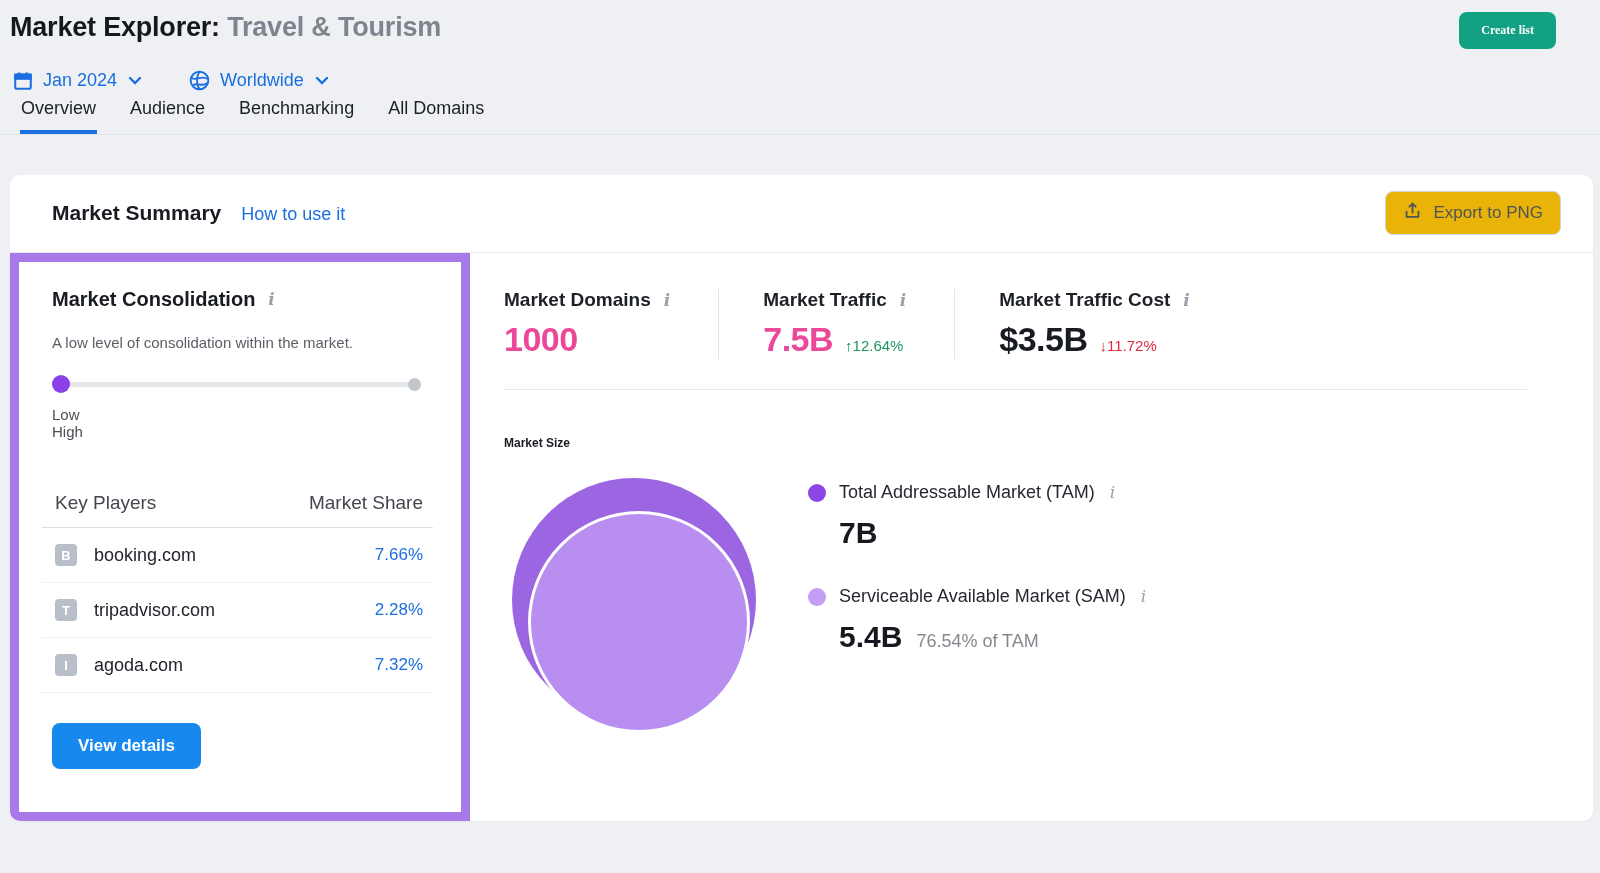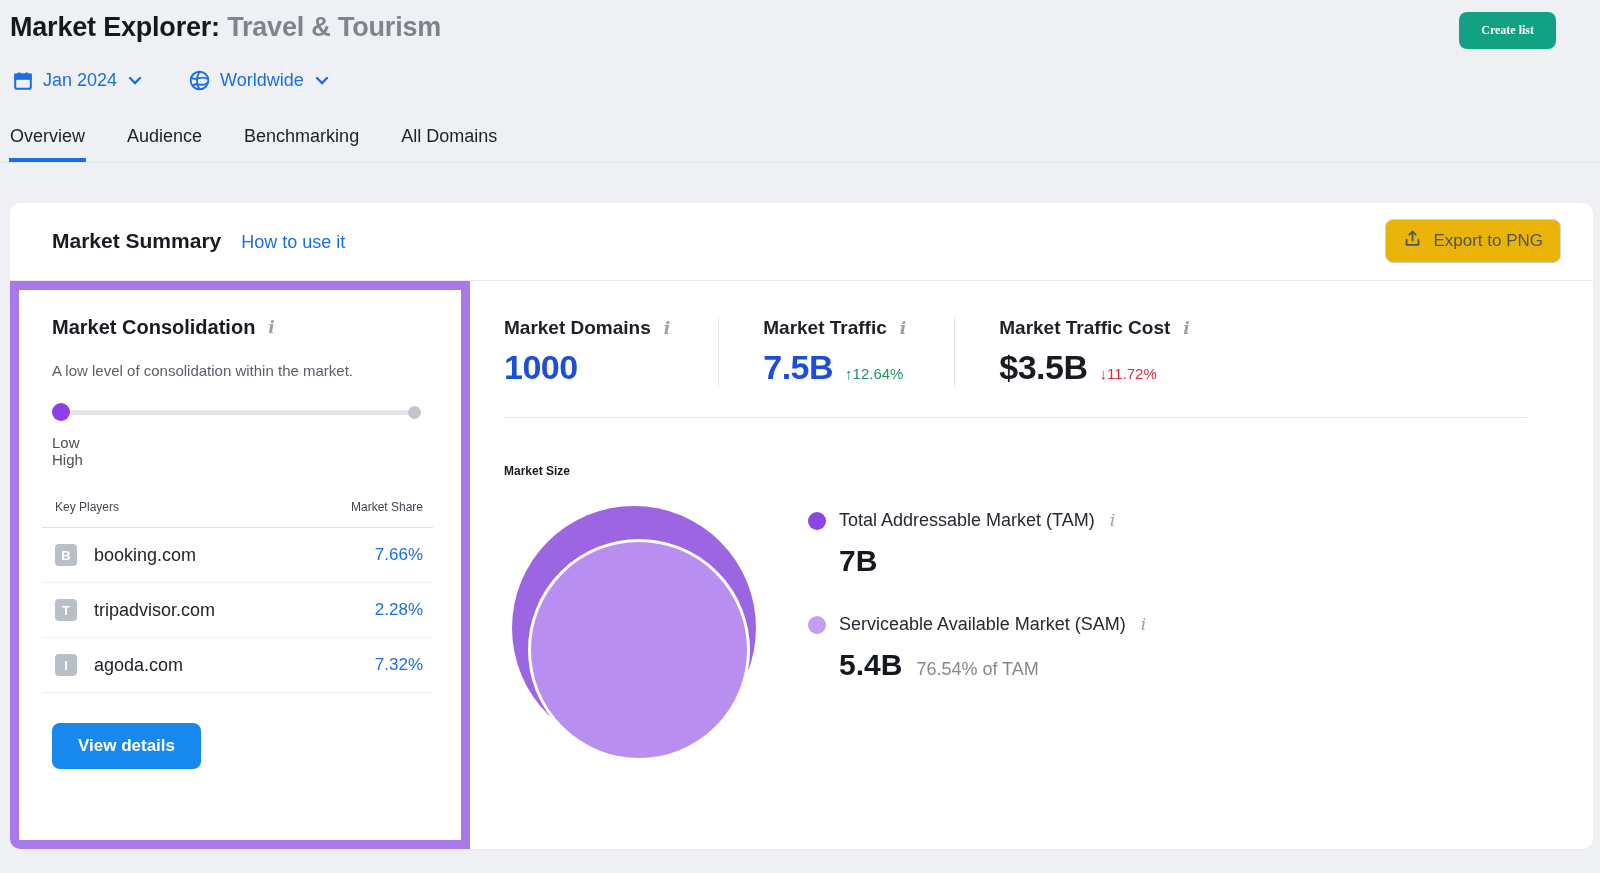--- a/index.html
+++ b/index.html
@@ -18,21 +18,21 @@
     font-size:12px; font-weight:700; padding:11px 22px; cursor:pointer;
     font-family:Liberation Serif, serif;
     margin-left:47px;
   }
   
   .filters { display:flex; gap:46px; margin:20px 0 0 12px; align-items:center; }
   .filter { display:flex; align-items:center; gap:9px; color:#1b6fe0; font-size:18px; font-weight:500; cursor:pointer; }
   .filter svg { display:block; }
   .chev { margin-left:2px; }
   
-  .tabs { display:flex; gap:40px; margin-top:28px; padding-left:9px; border-bottom:1px solid #e2e5ea; }
+  .tabs { display:flex; gap:32px; padding-left:20px; border-bottom:1px solid #e2e5ea; }
   .tab { font-size:18px; color:#1d2025; padding:6px 1px 11px; border-bottom:4px solid transparent; cursor:pointer; }
   .tab.active { border-bottom-color:#1b6fe0; }
   
   .card { background:#fff; border-radius:10px; margin:40px 7px 0 10px; box-shadow:0 1px 2px rgba(30,35,50,0.04); }
   .card-header { display:flex; justify-content:space-between; align-items:center; padding:16px 32px 17px 42px; border-bottom:1px solid #e8eaef; }
   .card-header-left { display:flex; align-items:baseline; gap:20px; }
   .card-title { font-size:21px; font-weight:700; color:#181b22; }
   .link { color:#1b6fe0; font-size:18px; cursor:pointer; text-decoration:none; }
   .btn-export {
     display:flex; align-items:center; gap:11px; background:#eab308; border:1px solid #cfd3da;
@@ -51,23 +51,23 @@
     color:#9ba1aa; font-size:17px; line-height:1; cursor:pointer; padding:0 2px;
   }
   .info-icon::after { content:"i"; }
   .desc { margin:23px 0 0 10px; font-size:15px; color:#595f68; }
   .slider { position:relative; height:18px; margin:24px 12px 0 10px; }
   .slider-track { position:absolute; left:2px; right:2px; top:7px; height:5px; border-radius:3px; background:#e4e6ea; }
   .thumb-low  { position:absolute; left:0;  top:0; width:18px; height:18px; border-radius:50%; background:#8b40e8; }
   .thumb-high { position:absolute; right:0; top:3px; width:13px; height:13px; border-radius:50%; background:#c2c6cd; }
   .slider-labels { display:flex; justify-content:space-between; margin:13px 12px 0 10px; font-size:15px; color:#4a4f57;flex-direction:column; }
   .kp-head {
-    display:flex; justify-content:space-between; margin-top:32px;
+    display:flex; justify-content:space-between; margin-top:52px;
     padding:0 10px 13px 13px; border-bottom:1px solid #dcdfe5;
-    color:#42474f; font-size:12px;
+    color:#42474f; font-size:19px;
   }
   .kp-row { display:flex; align-items:center; padding:16px 10px 16px 13px; border-bottom:1px solid #edeff3; cursor:pointer; }
   .favicon {
     width:22px; height:22px; border-radius:4px; background:#b9bfc9; color:#fff;
     font-size:13px; font-weight:700; display:flex; align-items:center; justify-content:center;
     margin-right:17px; flex-shrink:0;
   }
   .kp-domain { font-size:18px; color:#21242b;text-align:right; }
   .kp-share { margin-left:auto; font-size:17px; color:#1b6fe0; cursor:pointer; }
   .btn-blue {
@@ -75,21 +75,21 @@
     font-size:17px; font-weight:700; padding:13px 26px; cursor:pointer; font-family:inherit;
   }
   
   .main-area { flex:1; padding:36px 0 0 34px; }
   .stats { display:flex; }
   .stat { padding-right:46px; }
   .stat + .stat { border-left:1px solid #e2e5ea; padding-left:44px; }
   .stat-label { display:flex; align-items:center; gap:11px; font-size:19px; font-weight:600; color:#1d2027; }
   .stat-value-row { display:flex; align-items:baseline; gap:12px; margin-top:9px; }
   .stat-value { font-size:34px; font-weight:700; letter-spacing:-0.5px; }
-  .val-blue { color:#1d4ed8;text-align:right; }
+  .val-blue { color:#ec4899;text-align:right; }
   .val-dark { color:#181b22; }
   .chg { font-size:15px; font-weight:500; }
   .chg-up { color:#1e9663; }
   .chg-down { color:#dd2c3c; }
   .rule { border:none; border-top:1px solid #e4e7ec; margin:30px 66px 0 0; }
   .ms-title { margin-top:46px; font-size:12px; font-weight:600; color:#181b22; }
   .ms-content { display:flex; margin-top:26px; }
   .bubbles { position:relative; width:254px; height:250px; margin-left:8px; flex-shrink:0; }
   .tam-circle { position:absolute; left:0; top:2px; width:244px; height:244px; border-radius:50%; background:#9c66e2; }
   .sam-circle { position:absolute; left:16px; top:35px; width:222px; height:222px; border-radius:50%; background:#b88ff0; border:3px solid #fff; }

